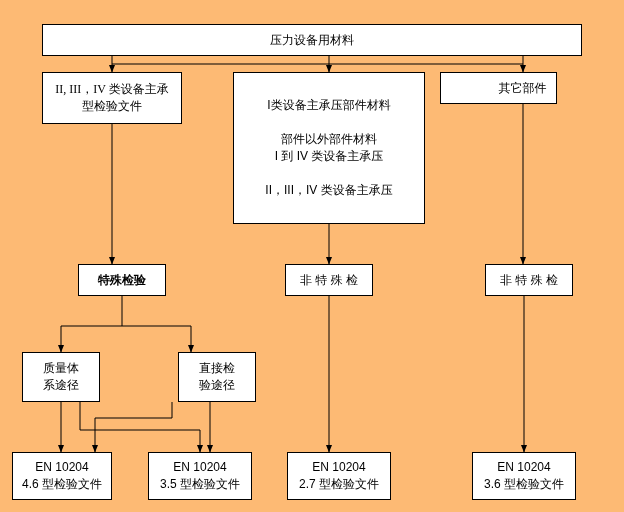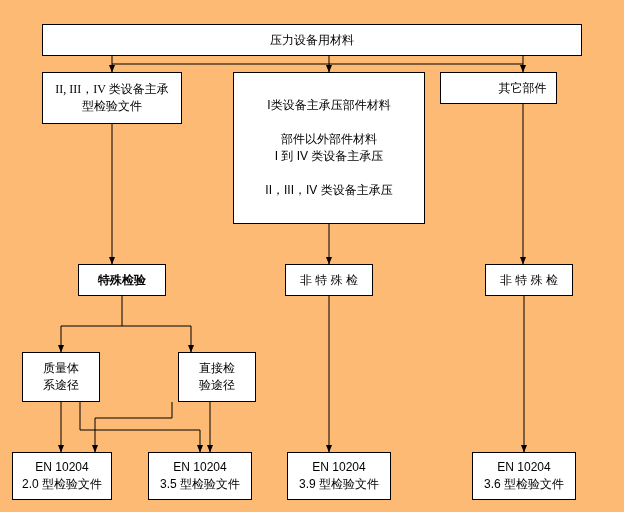--- a/index.html
+++ b/index.html
@@ -92,18 +92,18 @@
 
   <div id="nodes-host">
       <div class="node" style="left: 42px; top: 72px; width: 140px; height: 52px; font-family: Liberation Serif, serif;"><span class="line">II, III，IV 类设备主承</span><span class="line">型检验文件</span></div>
       <div class="node" style="left: 233px; top: 72px; width: 192px; height: 152px;"><span class="line">I类设备主承压部件材料</span><span class="line">&nbsp;</span><span class="line">部件以外部件材料</span><span class="line">I 到 IV 类设备主承压</span><span class="line">&nbsp;</span><span class="line">II，III，IV 类设备主承压</span></div>
       <div class="node" style="left: 440px; top: 72px; width: 117px; height: 32px; padding-left: 48px;"><span class="line">其它部件</span></div>
       <div class="node" style="left: 78px; top: 264px; width: 88px; height: 32px; font-weight: bold;"><span class="line">特殊检验</span></div>
       <div class="node" style="left: 285px; top: 264px; width: 88px; height: 32px;"><span class="line">非 特 殊 检</span></div>
       <div class="node" style="left: 485px; top: 264px; width: 88px; height: 32px;"><span class="line">非 特 殊 检</span></div>
       <div class="node" style="left: 22px; top: 352px; width: 78px; height: 50px;"><span class="line">质量体</span><span class="line">系途径</span></div>
       <div class="node" style="left: 146px; top: 352px; width: 78px; height: 50px; margin-left: 32px;"><span class="line">直接检</span><span class="line">验途径</span></div>
-      <div class="node" style="left: 12px; top: 452px; width: 100px; height: 48px;"><span class="line">EN 10204</span><span class="line">2.0 型检验文件</span></div>
+      <div class="node" style="left: 12px; top: 452px; width: 100px; height: 48px;"><span class="line">EN 10204</span><span class="line">4.6 型检验文件</span></div>
       <div class="node" style="left: 148px; top: 452px; width: 104px; height: 48px;"><span class="line">EN 10204</span><span class="line">3.5 型检验文件</span></div>
-      <div class="node" style="left: 287px; top: 452px; width: 104px; height: 48px;"><span class="line">EN 10204</span><span class="line">3.9 型检验文件</span></div>
+      <div class="node" style="left: 287px; top: 452px; width: 104px; height: 48px;"><span class="line">EN 10204</span><span class="line">2.7 型检验文件</span></div>
       <div class="node" style="left: 472px; top: 452px; width: 104px; height: 48px;"><span class="line">EN 10204</span><span class="line">3.6 型检验文件</span></div>
     </div>
 </div>
 
 </body></html>

